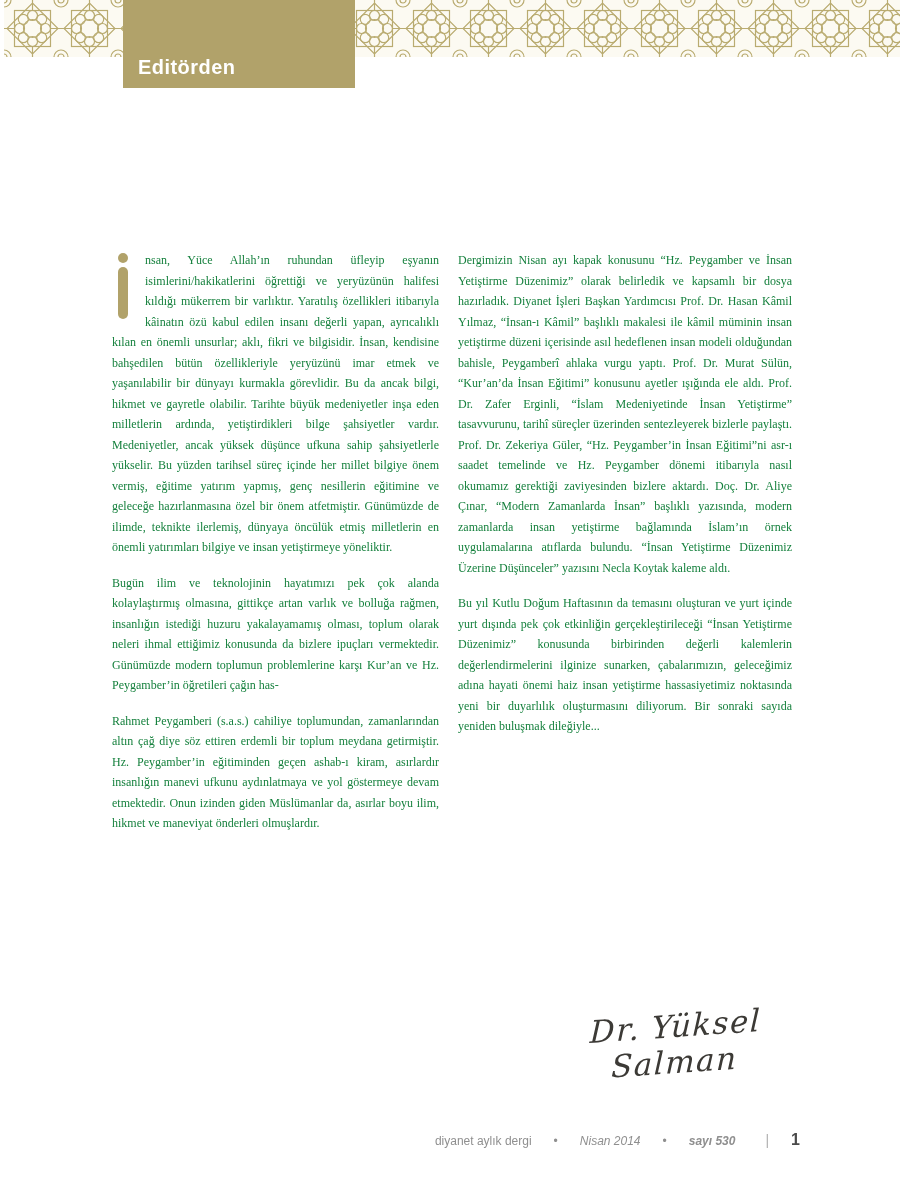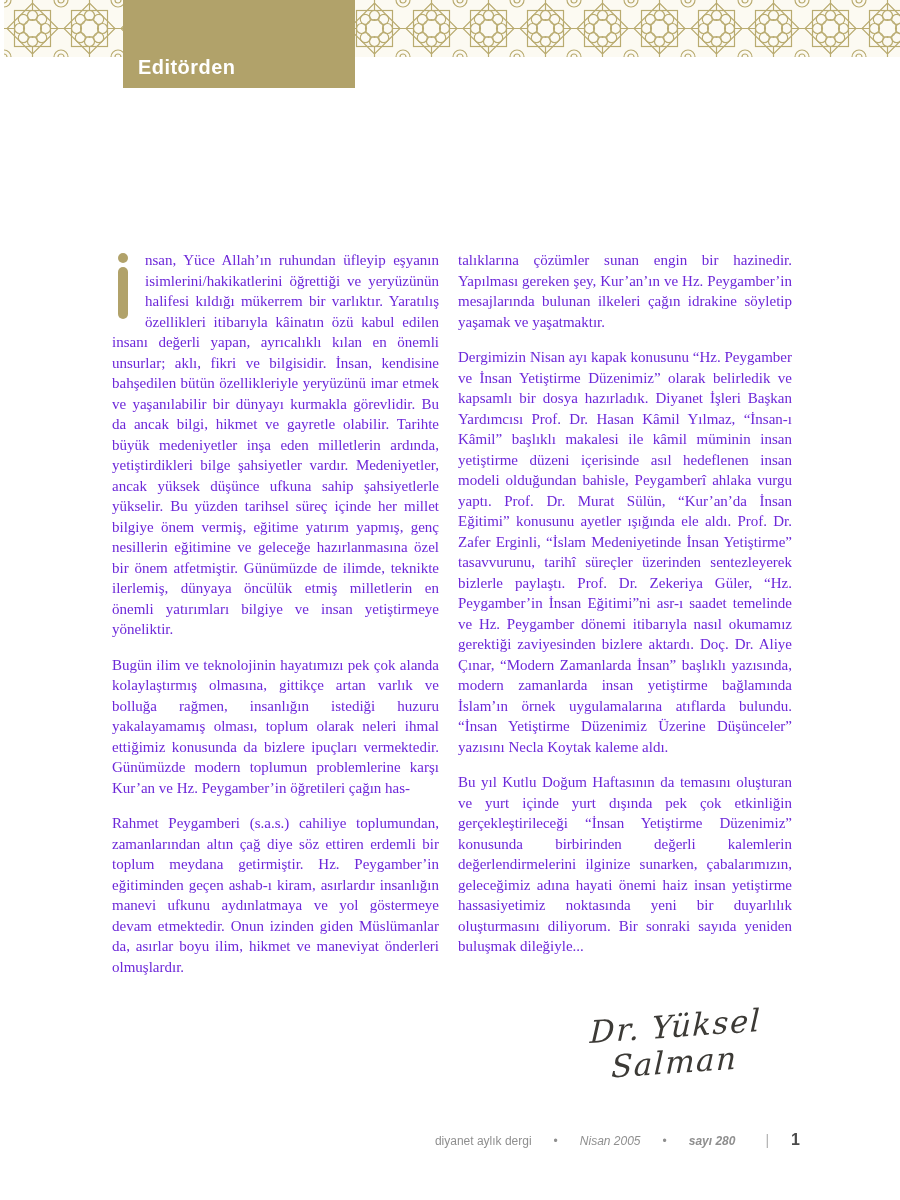--- a/index.html
+++ b/index.html
@@ -37,23 +37,23 @@
     letter-spacing: 0.5px;
     color: #ffffff;
     transform: scaleX(0.95);
     transform-origin: left bottom;
   }
 
   
   .col {
     position: absolute;
     top: 250px;
-    font-size: 15px;
+    font-size: 12px;
     line-height: 20.5px;
-    color: #6d28d9;
+    color: #15803d;
     text-align: justify;
   }
   .col1 { left: 112px; width: 327px; }
   .col2 { left: 458px; width: 334px; }
   .col p { margin: 0 0 15px 0; }
 
   
   .dropcap {
     float: left;
     width: 15px; height: 66px;
@@ -165,30 +165,29 @@
         <span class="dot"></span>
         <span class="bar"></span>
         <span class="sr">İ</span>
       </span><span>nsan, Yüce Allah’ın ruhundan üfleyip eşyanın isimlerini/hakikatlerini öğrettiği ve yeryüzünün halifesi kıldığı mükerrem bir varlıktır. Yaratılış özellikleri itibarıyla kâinatın özü kabul edilen insanı değerli yapan, ayrıcalıklı kılan en önemli unsurlar; aklı, fikri ve bilgisidir. İnsan, kendisine bahşedilen bütün özellikleriyle yeryüzünü imar etmek ve yaşanılabilir bir dünyayı kurmakla görevlidir. Bu da ancak bilgi, hikmet ve gayretle olabilir. Tarihte büyük medeniyetler inşa eden milletlerin ardında, yetiştirdikleri bilge şahsiyetler vardır. Medeniyetler, ancak yüksek düşünce ufkuna sahip şahsiyetlerle yükselir. Bu yüzden tarihsel süreç içinde her millet bilgiye önem vermiş, eğitime yatırım yapmış, genç nesillerin eğitimine ve geleceğe hazırlanmasına özel bir önem atfetmiştir. Günümüzde de ilimde, teknikte ilerlemiş, dünyaya öncülük etmiş milletlerin en önemli yatırımları bilgiye ve insan yetiştirmeye yöneliktir.</span>
     </p>
     <p>Bugün ilim ve teknolojinin hayatımızı pek çok alanda kolaylaştırmış olmasına, gittikçe artan varlık ve bolluğa rağmen, insanlığın istediği huzuru yakalayamamış olması, toplum olarak neleri ihmal ettiğimiz konusunda da bizlere ipuçları vermektedir. Günümüzde modern toplumun problemlerine karşı Kur’an ve Hz. Peygamber’in öğretileri çağın has-</p>
     <p>Rahmet Peygamberi (s.a.s.) cahiliye toplumundan, zamanlarından altın çağ diye söz ettiren erdemli bir toplum meydana getirmiştir. Hz. Peygamber’in eğitiminden geçen ashab-ı kiram, asırlardır insanlığın manevi ufkunu aydınlatmaya ve yol göstermeye devam etmektedir. Onun izinden giden Müslümanlar da, asırlar boyu ilim, hikmet ve maneviyat önderleri olmuşlardır.</p>
   </div>
 
   <div class="col col2">
-    <p>talıklarına çözümler sunan engin bir hazinedir. Yapılması gereken şey, Kur’an’ın ve Hz. Peygamber’in mesajlarında bulunan ilkeleri çağın idrakine söyletip yaşamak ve yaşatmaktır.</p>
     <p>Dergimizin Nisan ayı kapak konusunu “Hz. Peygamber ve İnsan Yetiştirme Düzenimiz” olarak belirledik ve kapsamlı bir dosya hazırladık. Diyanet İşleri Başkan Yardımcısı Prof. Dr. Hasan Kâmil Yılmaz, “İnsan-ı Kâmil” başlıklı makalesi ile kâmil müminin insan yetiştirme düzeni içerisinde asıl hedeflenen insan modeli olduğundan bahisle, Peygamberî ahlaka vurgu yaptı. Prof. Dr. Murat Sülün, “Kur’an’da İnsan Eğitimi” konusunu ayetler ışığında ele aldı. Prof. Dr. Zafer Erginli, “İslam Medeniyetinde İnsan Yetiştirme” tasavvurunu, tarihî süreçler üzerinden sentezleyerek bizlerle paylaştı. Prof. Dr. Zekeriya Güler, “Hz. Peygamber’in İnsan Eğitimi”ni asr-ı saadet temelinde ve Hz. Peygamber dönemi itibarıyla nasıl okumamız gerektiği zaviyesinden bizlere aktardı. Doç. Dr. Aliye Çınar, “Modern Zamanlarda İnsan” başlıklı yazısında, modern zamanlarda insan yetiştirme bağlamında İslam’ın örnek uygulamalarına atıflarda bulundu. “İnsan Yetiştirme Düzenimiz Üzerine Düşünceler” yazısını Necla Koytak kaleme aldı.</p>
     <p>Bu yıl Kutlu Doğum Haftasının da temasını oluşturan ve yurt içinde yurt dışında pek çok etkinliğin gerçekleştirileceği “İnsan Yetiştirme Düzenimiz” konusunda birbirinden değerli kalemlerin değerlendirmelerini ilginize sunarken, çabalarımızın, geleceğimiz adına hayati önemi haiz insan yetiştirme hassasiyetimiz noktasında yeni bir duyarlılık oluşturmasını diliyorum. Bir sonraki sayıda yeniden buluşmak dileğiyle...</p>
   </div>
 
   <div class="signature">Dr. Yüksel Salman</div>
 
   <div class="footer">
     <span>diyanet aylık dergi</span>
     <span>•</span>
-    <span class="it">Nisan 2005</span>
+    <span class="it">Nisan 2014</span>
     <span>•</span>
-    <span class="bold-it">sayı 280</span>
+    <span class="bold-it">sayı 530</span>
     <span class="page-div">|</span>
     <span class="page-num">1</span>
   </div>
 
 </div>
 
 </body></html>

